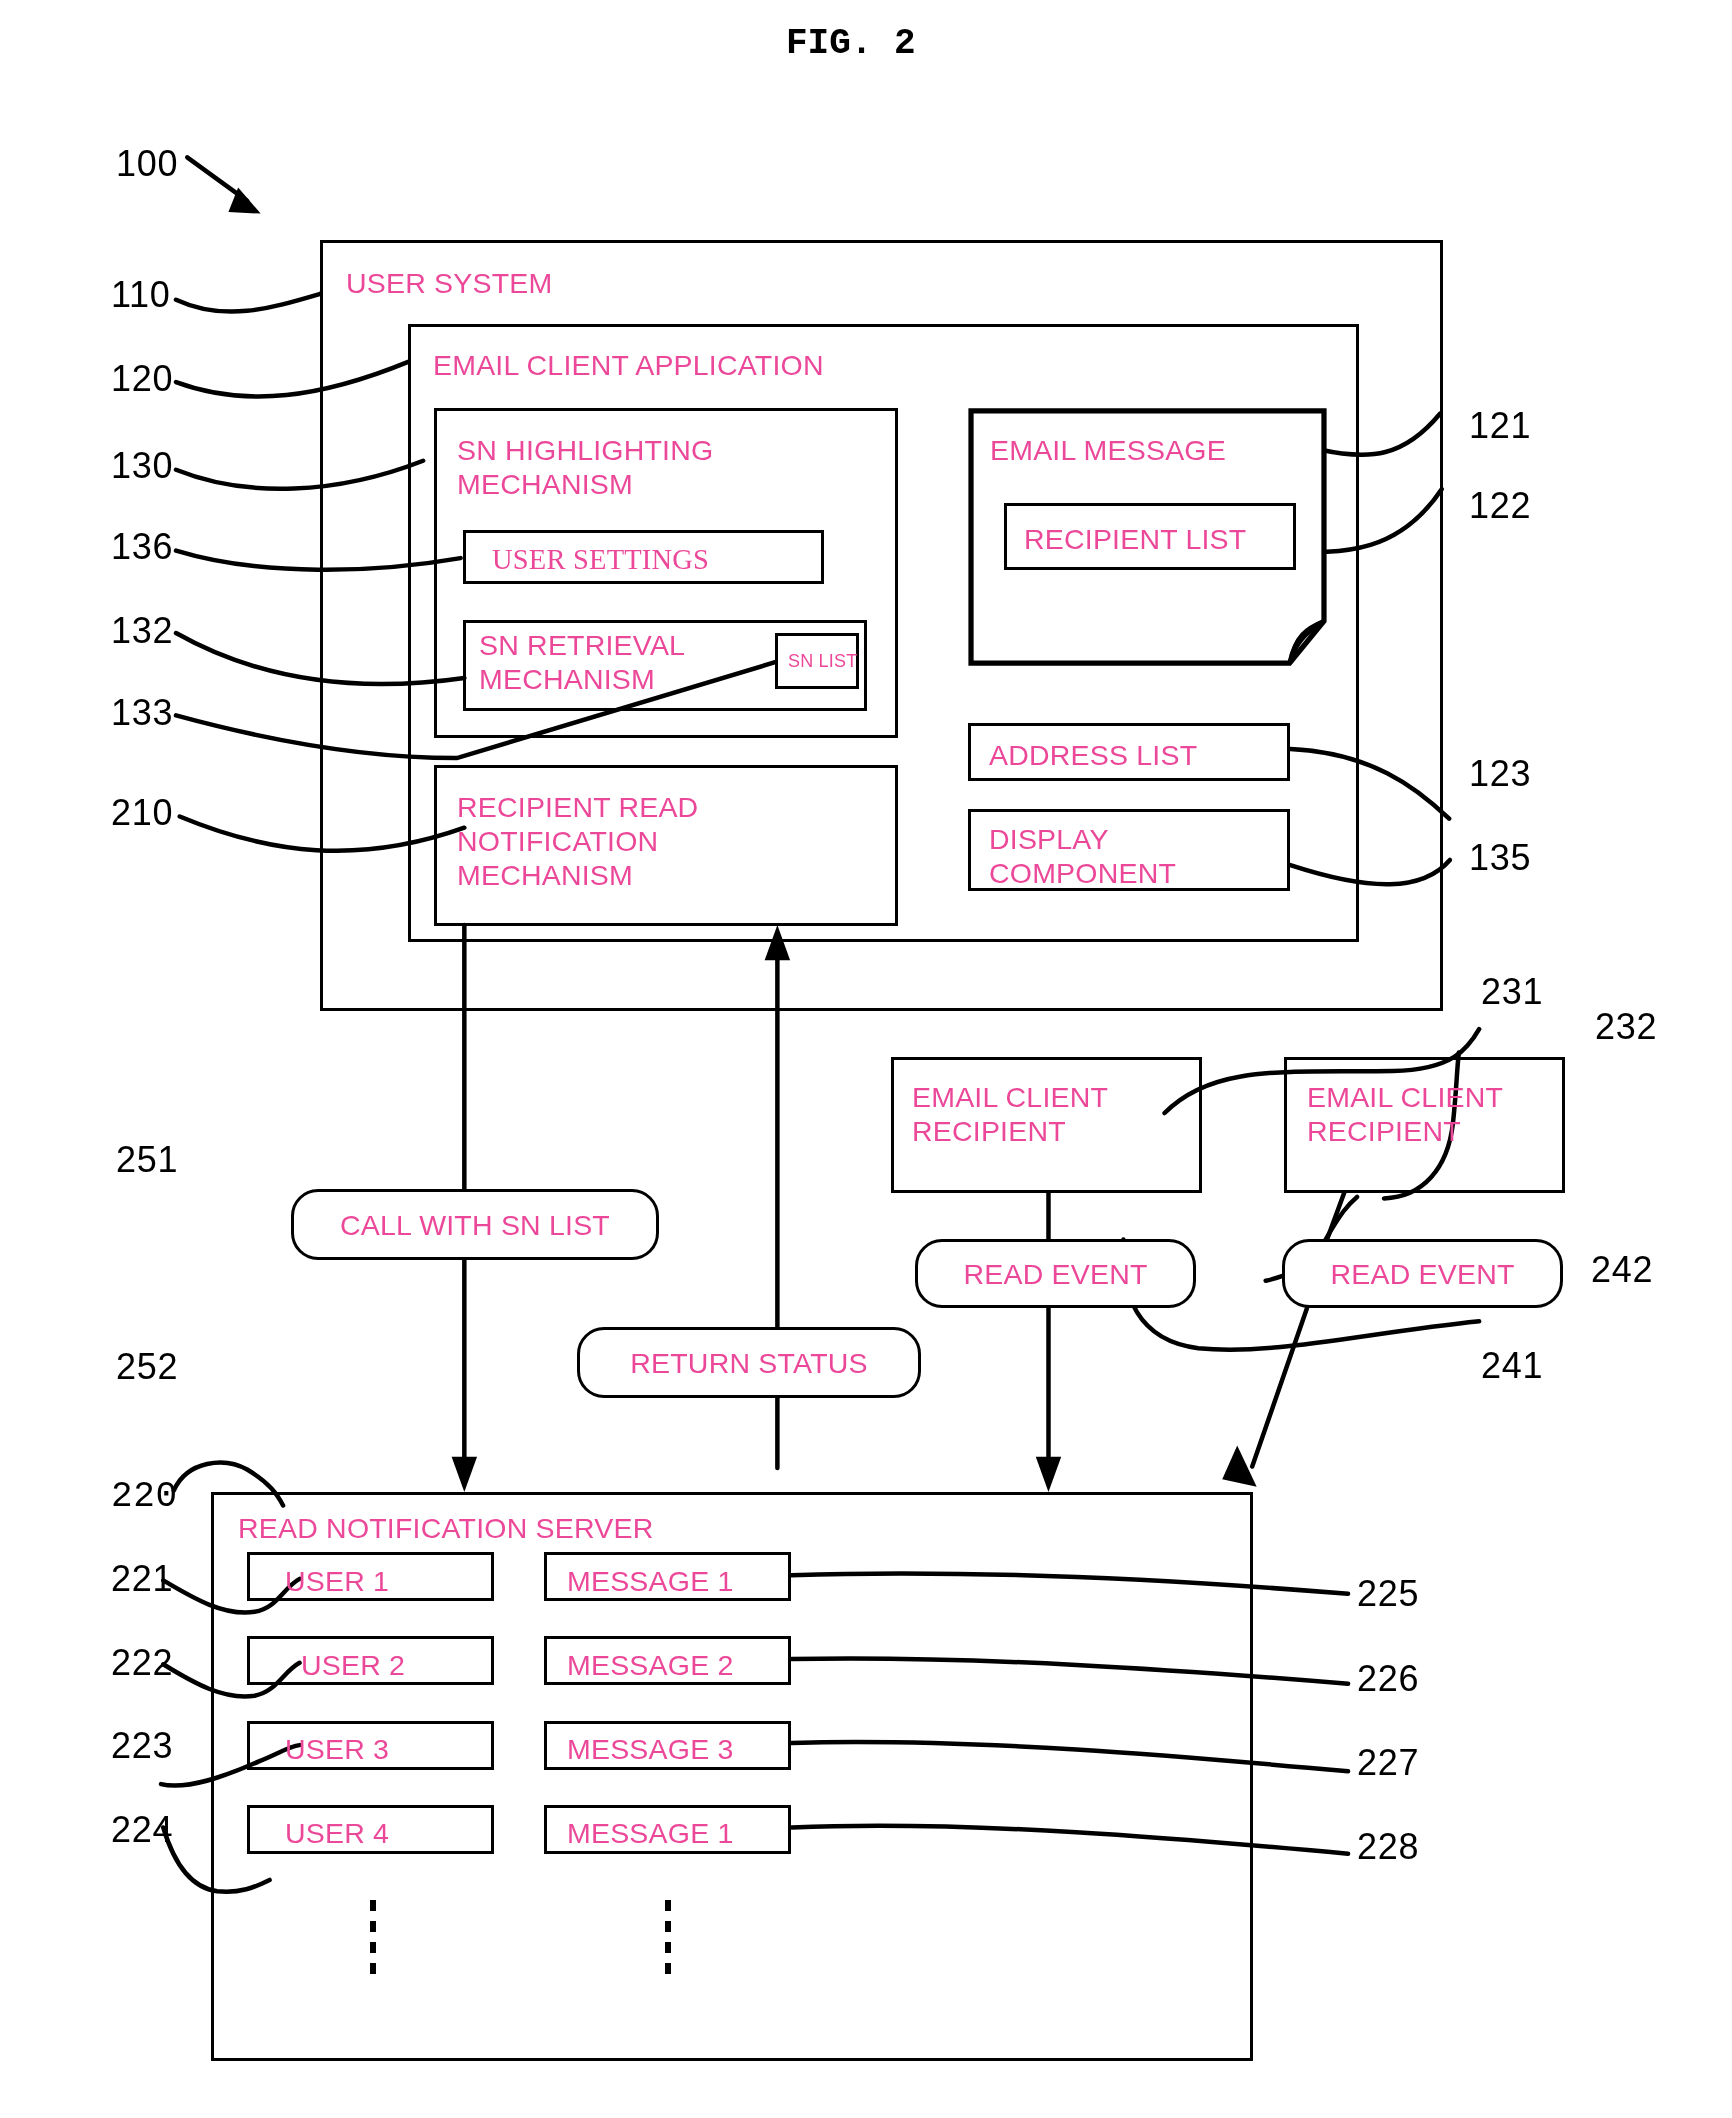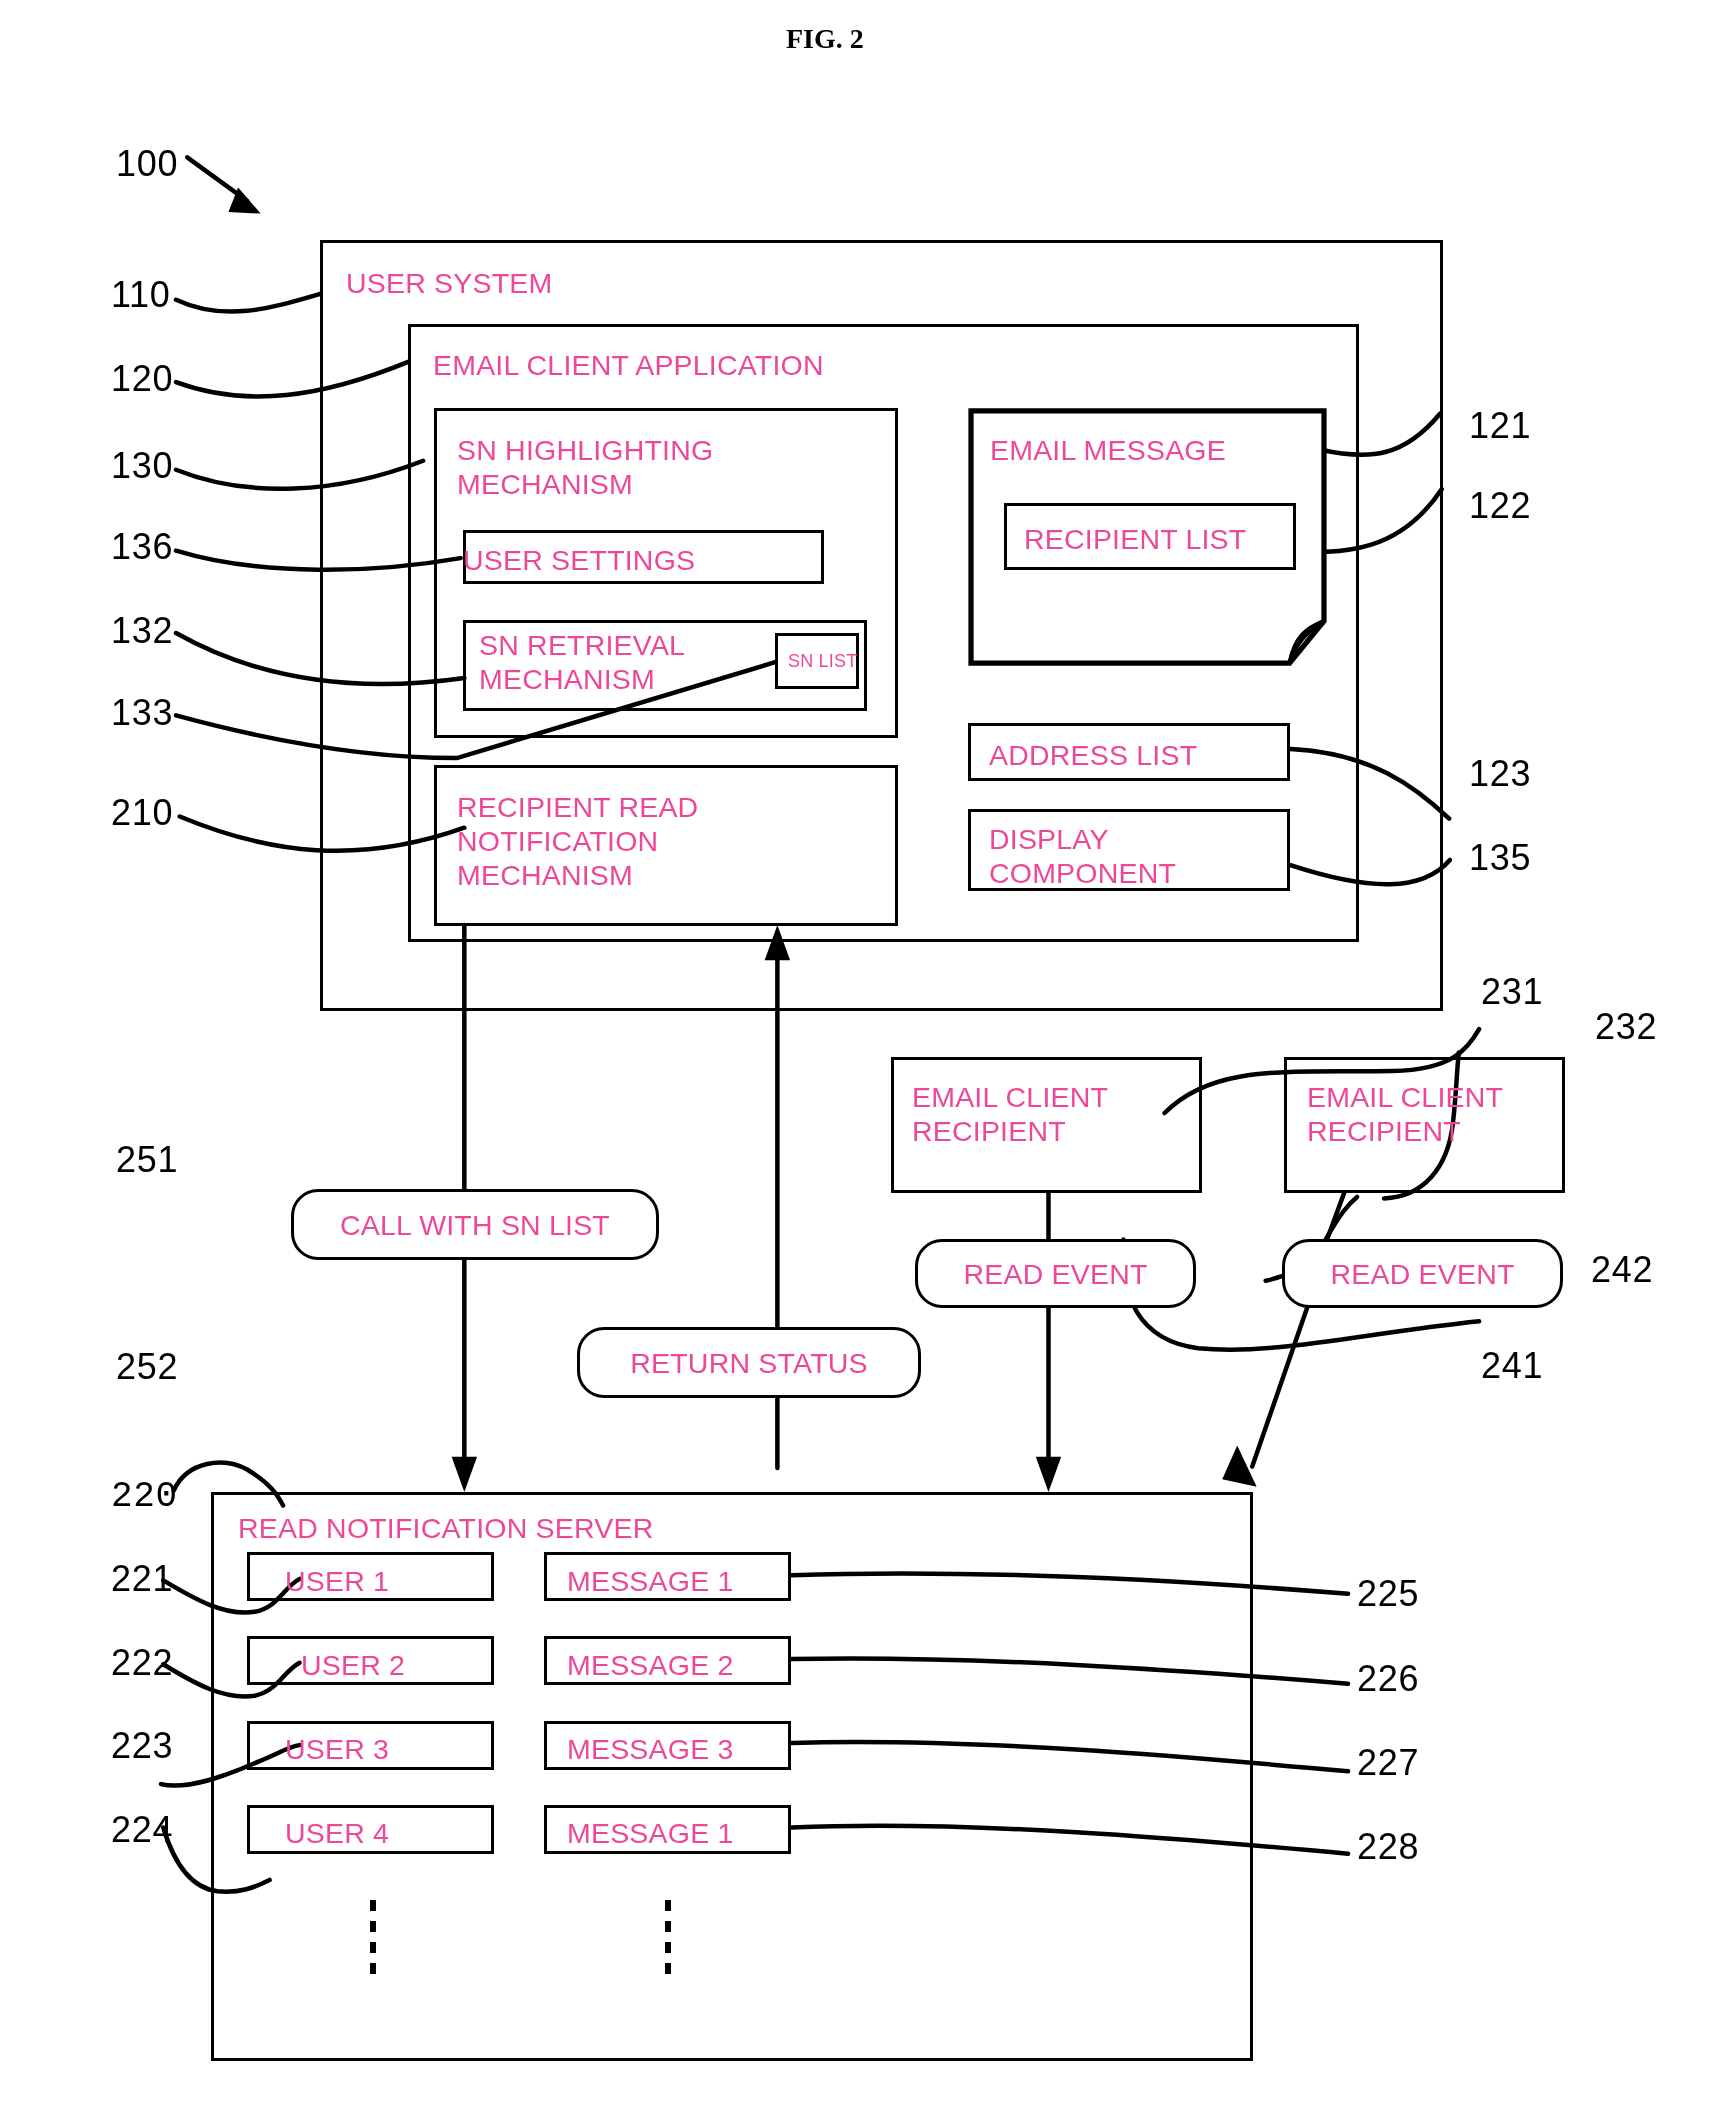--- a/index.html
+++ b/index.html
@@ -58,23 +58,23 @@
   .refnum {
     position: absolute;
     font-family: "Liberation Sans", sans-serif;
     font-size: 36px;
     line-height: 36px;
     color: #000;
     letter-spacing: 0.7px;
   }
   .figtitle {
     position: absolute;
-    font-family: Liberation Serif, serif;
+    font-family: Liberation Mono, monospace;
     font-weight: bold;
-    font-size: 28px;
+    font-size: 36px;
     color: #000;
   }
   .fold {
     position: absolute;
   }
   .vdots {
     position: absolute;
     width: 6px;
   }
   .vdots i {
@@ -194,21 +194,21 @@
   <div class="lbl" style="left:346px; top:266px;">USER SYSTEM</div>
 
   <div class="box" style="left:408px; top:324px; width:951px; height:618px;"></div>
   <div class="lbl" style="left:433px; top:348px;">EMAIL CLIENT APPLICATION</div>
 
   <div class="box" style="left:434px; top:408px; width:464px; height:330px;"></div>
   <div class="lbl" style="left:457px; top:433px;">SN HIGHLIGHTING
 MECHANISM</div>
 
   <div class="box box-thin" style="left:463px; top:530px; width:361px; height:54px;"></div>
-  <div class="lbl" style="left:463px; top:543px;">USER SETTINGS</div>
+  <div class="lbl" style="left:492px; top:543px;font-family:Liberation Serif, serif;">USER SETTINGS</div>
 
   <div class="box box-thin" style="left:463px; top:620px; width:404px; height:91px;"></div>
   <div class="lbl" style="left:479px; top:628px;">SN RETRIEVAL
 MECHANISM</div>
 
   <div class="box box-thin" style="left:775px; top:633px; width:84px; height:56px;"></div>
   <div class="lbl lbl-sm" style="left:788px; top:646px;">SN LIST</div>
 
   <div class="box" style="left:434px; top:765px; width:464px; height:161px;"></div>
   <div class="lbl" style="left:457px; top:790px;">RECIPIENT READ

